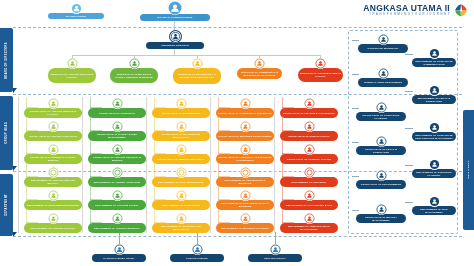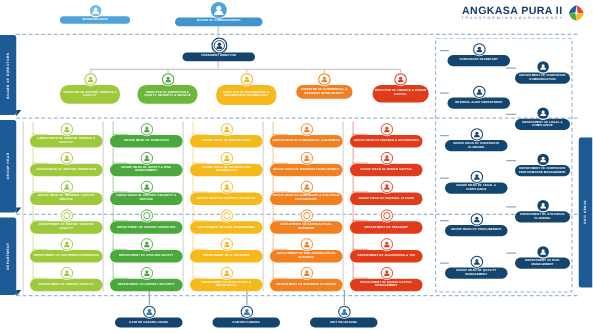--- a/index.html
+++ b/index.html
@@ -102,21 +102,21 @@
   }
   .bnode .pill { background: #14456f; }
 </style>
 </head>
 <body>
 
 <div id="root">
 
   <div class="brand">
     <div class="brand-text">
-      <div class="brand-name">ANGKASA PURA II</div>
+      <div class="brand-name">ANGKASA UTAMA II</div>
       <div class="brand-tag">T R A N S F O R M I N G   Y O U R   J O U R N E Y</div>
     </div>
     <div class="brand-mark">
       <svg viewBox="0 0 24 24">
         <path d="M12 2 C17 4 21 8 22 13 L14 13 Z" fill="#e8472a"></path>
         <path d="M22 13 C21 18 17 22 12 23 L12 14 Z" fill="#f5b91b"></path>
         <path d="M12 23 C7 22 3 18 2 13 L11 13 Z" fill="#4aa83d"></path>
         <path d="M2 13 C3 8 7 4 12 2 L11 12 Z" fill="#1c5b96"></path>
       </svg>
     </div>

